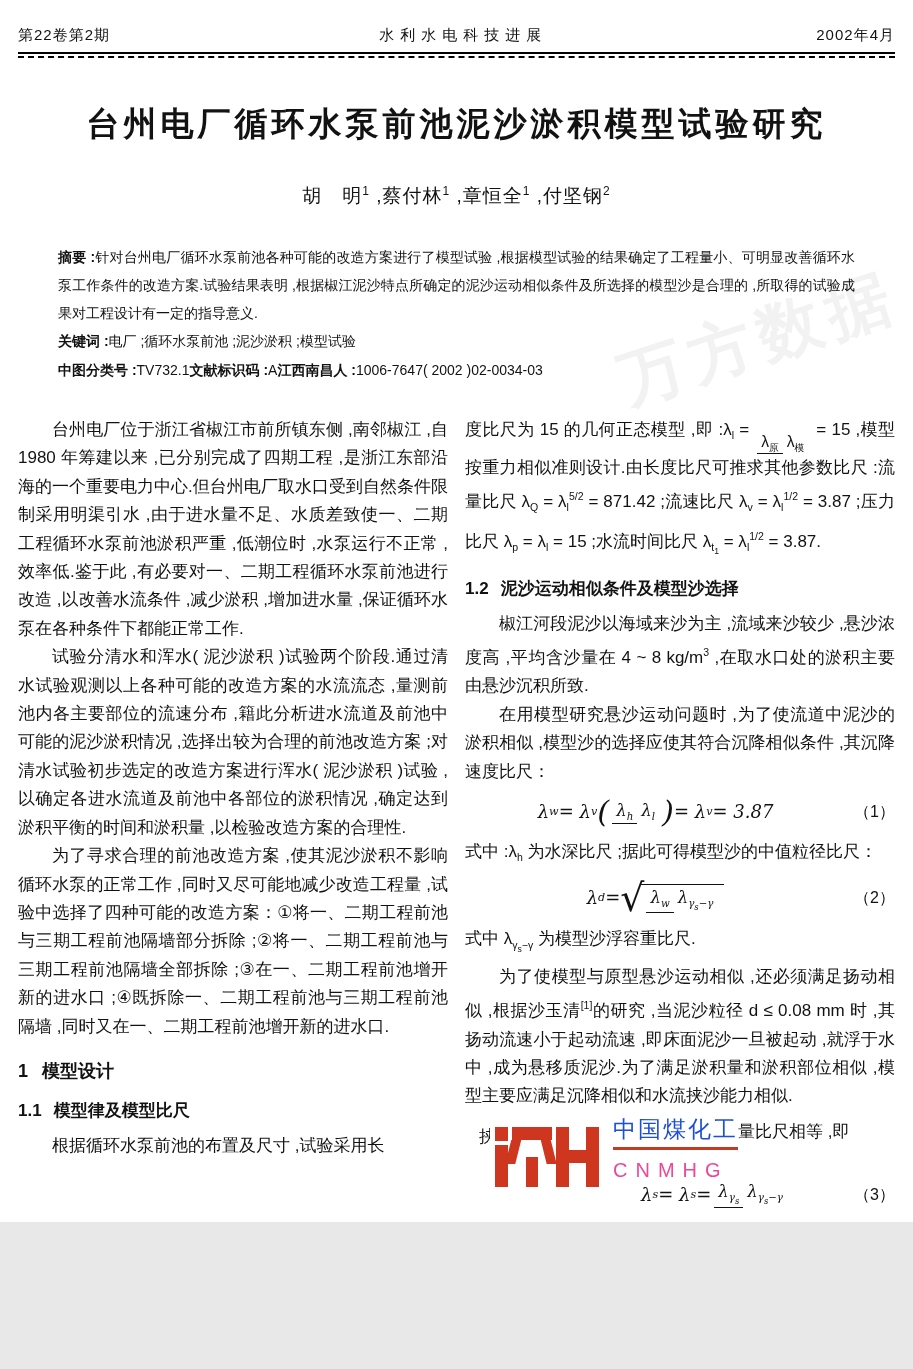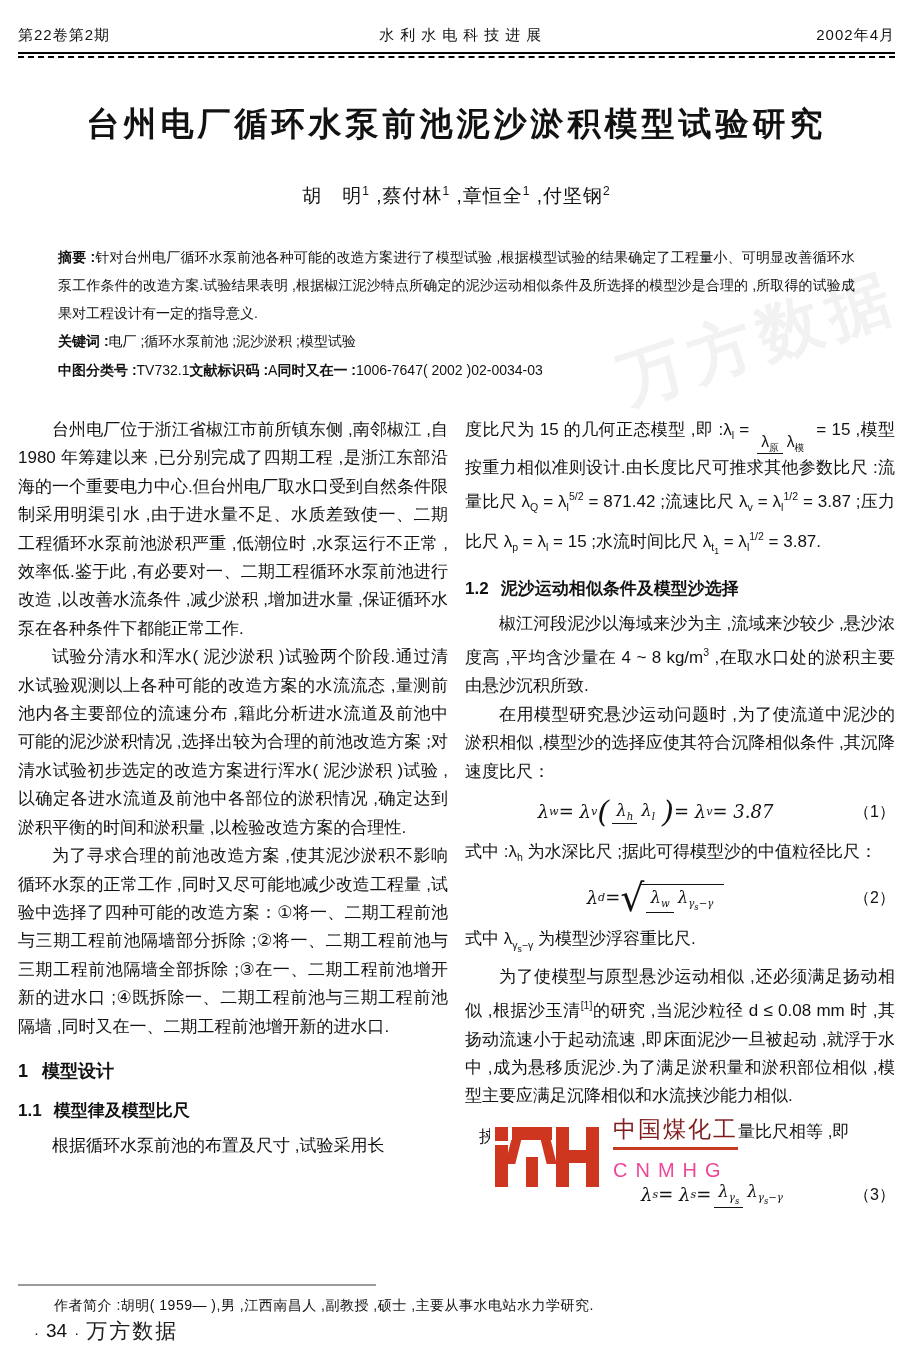--- a/index.html
+++ b/index.html
@@ -1,17 +1,17 @@
 <!DOCTYPE html>
 <html><head>
 <meta charset="utf-8">
 <style>
   html,body{margin:0;padding:0;background:#e8e8e8;}
   .page{
-    width:913px;height:1369px;position:relative;margin:0 auto;background:#fff;
+    width:913px;height:1222px;position:relative;margin:0 auto;background:#fff;
     font-family:"Liberation Sans","DejaVu Sans",sans-serif;color:#121212;overflow:hidden;
   }
   .inner{padding:0 18px;}
   
   .jheader{display:flex;justify-content:space-between;align-items:baseline;padding-top:26px;font-size:15px;letter-spacing:1px;}
   .rule-solid{margin-top:7px;border-top:2px solid #000;}
   .rule-dash{margin-top:2px;height:0;border-top:2px dashed #000;}
   
   .title{margin-top:44px;text-align:center;font-size:33px;font-weight:700;letter-spacing:4px;}
   .authors{margin-top:36px;text-align:center;font-size:19px;letter-spacing:1px;}
@@ -42,21 +42,21 @@
   .sqrt{font-size:2.1em;line-height:0.75;margin-right:-3px;font-style:normal;}
   .rad{border-top:1.5px solid #121212;display:inline-flex;padding:3px 4px 0 2px;}
   sub{font-size:0.62em;}
   sup{font-size:0.62em;}
   sub sub{font-size:0.82em;}
   
   .cw-wrap{position:relative;height:92px;margin-top:2px;text-indent:0;}
   .cw-partial{position:absolute;left:14px;top:10px;width:11px;overflow:hidden;white-space:nowrap;}
   .cw-logo{position:absolute;left:30px;top:4px;}
   .cw-text{position:absolute;left:148px;top:2px;white-space:nowrap;}
-  .cw-brand{font-size:23px;color:#7f1d1d;display:inline-block;border-bottom:3px solid #c63a22;padding-bottom:4px;letter-spacing:2px;}
+  .cw-brand{font-size:23px;color:#1d4ed8;display:inline-block;border-bottom:3px solid #c63a22;padding-bottom:4px;letter-spacing:2px;}
   .cw-frag{font-size:17px;margin-left:0px;}
   .cw-sub{font-size:20px;color:#ec4899;letter-spacing:8px;margin-top:6px;}
   .eq3{margin-top:-24px;padding-left:120px;}
   
   .ghost{position:absolute;left:615px;top:295px;font-size:64px;opacity:0.05;transform:rotate(-18deg);letter-spacing:8px;pointer-events:none;font-weight:700;}
   
   .footrule{position:absolute;left:18px;top:1284px;width:358px;border-top:2px solid #9a9a9a;}
   .bio{position:absolute;left:54px;top:1297px;font-size:14px;letter-spacing:0.5px;}
   .pageline{position:absolute;left:34px;top:1318px;display:flex;align-items:flex-end;gap:7px;}
   .pdot{font-size:15px;line-height:20px;}
@@ -83,21 +83,21 @@
     <div class="abswrap">
       <div>
         <span class="lab">摘要 :</span><span>针对台州电厂循环水泵前池各种可能的改造方案进行了模型试验 ,根据模型试验的结果确定了工程量小、可明显改善循环水泵工作条件的改造方案.试验结果表明 ,根据椒江泥沙特点所确定的泥沙运动相似条件及所选择的模型沙是合理的 ,所取得的试验成果对工程设计有一定的指导意义.</span>
       </div>
       <div>
         <span class="lab">关键词 :</span><span>电厂 ;循环水泵前池 ;泥沙淤积 ;模型试验</span>
       </div>
       <div class="metaline">
         <span><span class="lab">中图分类号 :</span><span>TV732.1</span></span>
         <span><span class="lab">文献标识码 :</span><span>A</span></span>
-        <span><span class="lab">同时又在一 :</span><span>1006-7647( 2002 )02-0034-03</span></span>
+        <span><span class="lab">江西南昌人 :</span><span>1006-7647( 2002 )02-0034-03</span></span>
       </div>
     </div>
 
     <div class="cols">
 
       <div class="col">
         <p>台州电厂位于浙江省椒江市前所镇东侧 ,南邻椒江 ,自 1980 年筹建以来 ,已分别完成了四期工程 ,是浙江东部沿海的一个重要电力中心.但台州电厂取水口受到自然条件限制采用明渠引水 ,由于进水量不足、水质差致使一、二期工程循环水泵前池淤积严重 ,低潮位时 ,水泵运行不正常 ,效率低.鉴于此 ,有必要对一、二期工程循环水泵前池进行改造 ,以改善水流条件 ,减少淤积 ,增加进水量 ,保证循环水泵在各种条件下都能正常工作.</p>
         <p>试验分清水和浑水( 泥沙淤积 )试验两个阶段.通过清水试验观测以上各种可能的改造方案的水流流态 ,量测前池内各主要部位的流速分布 ,籍此分析进水流道及前池中可能的泥沙淤积情况 ,选择出较为合理的前池改造方案 ;对清水试验初步选定的改造方案进行浑水( 泥沙淤积 )试验 ,以确定各进水流道及前池中各部位的淤积情况 ,确定达到淤积平衡的时间和淤积量 ,以检验改造方案的合理性.</p>
         <p>为了寻求合理的前池改造方案 ,使其泥沙淤积不影响循环水泵的正常工作 ,同时又尽可能地减少改造工程量 ,试验中选择了四种可能的改造方案：①将一、二期工程前池与三期工程前池隔墙部分拆除 ;②将一、二期工程前池与三期工程前池隔墙全部拆除 ;③在一、二期工程前池增开新的进水口 ;④既拆除一、二期工程前池与三期工程前池隔墙 ,同时又在一、二期工程前池增开新的进水口.</p>
         <div class="sec">

